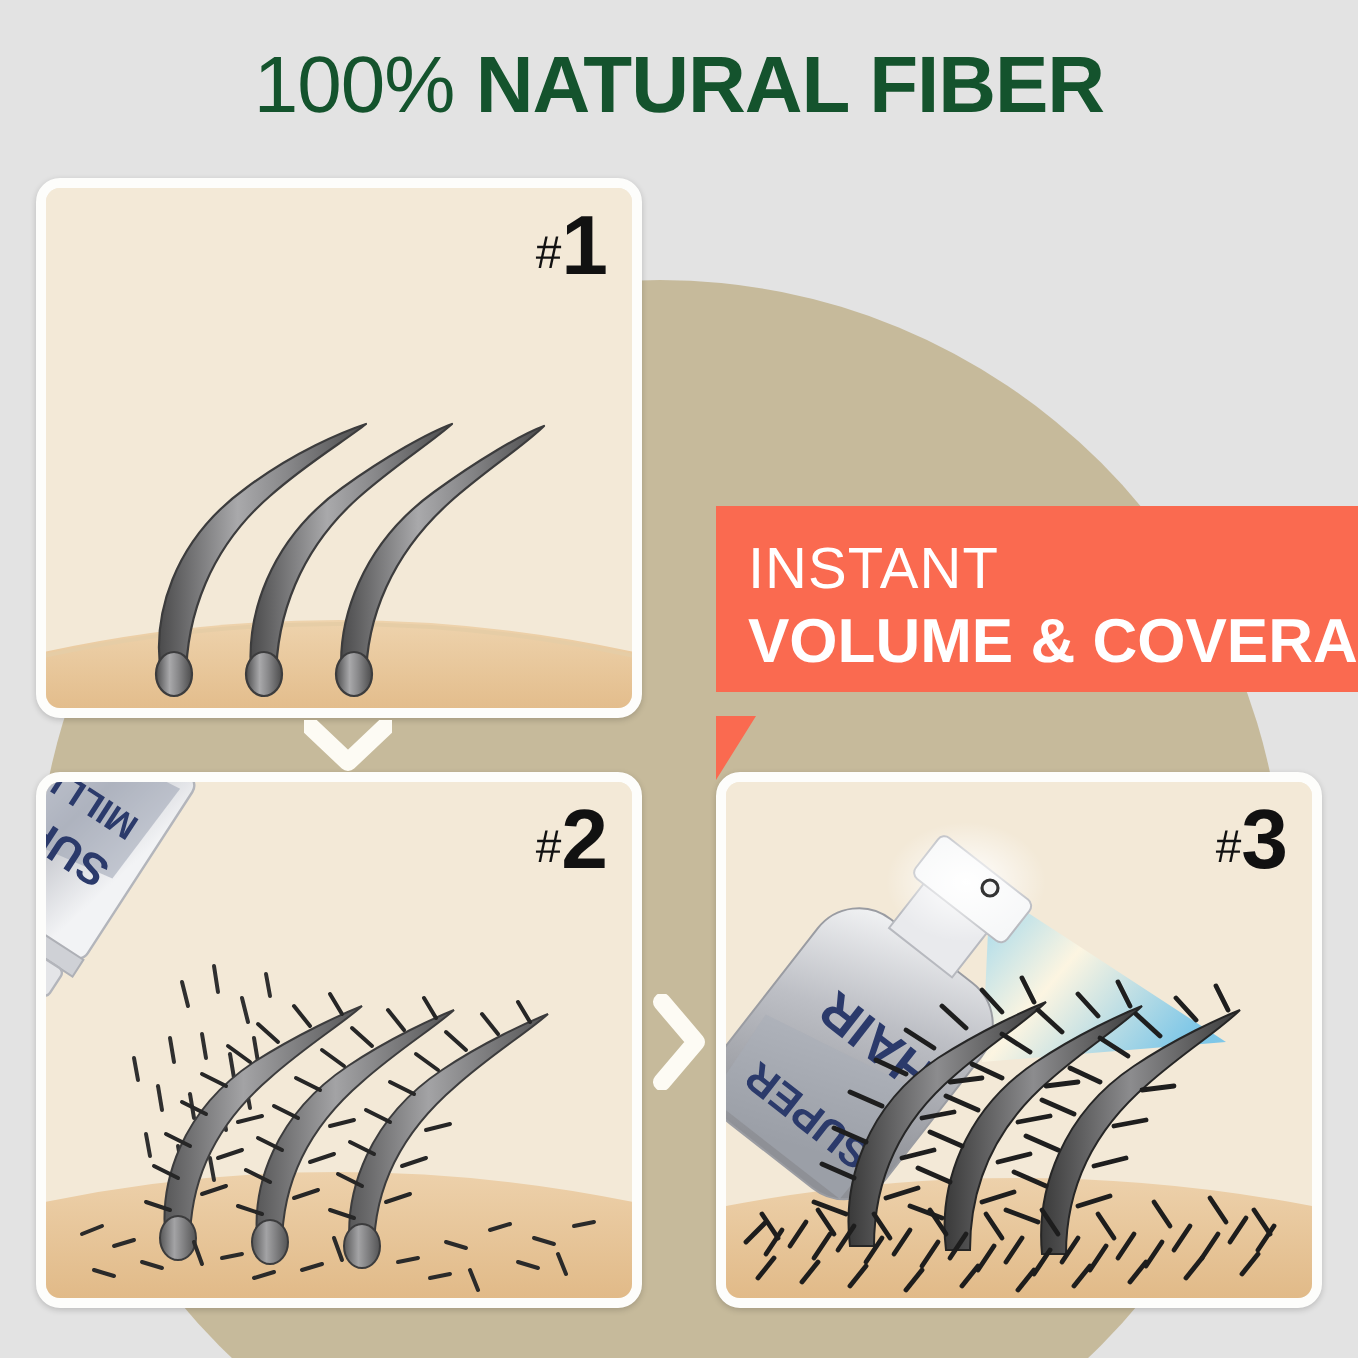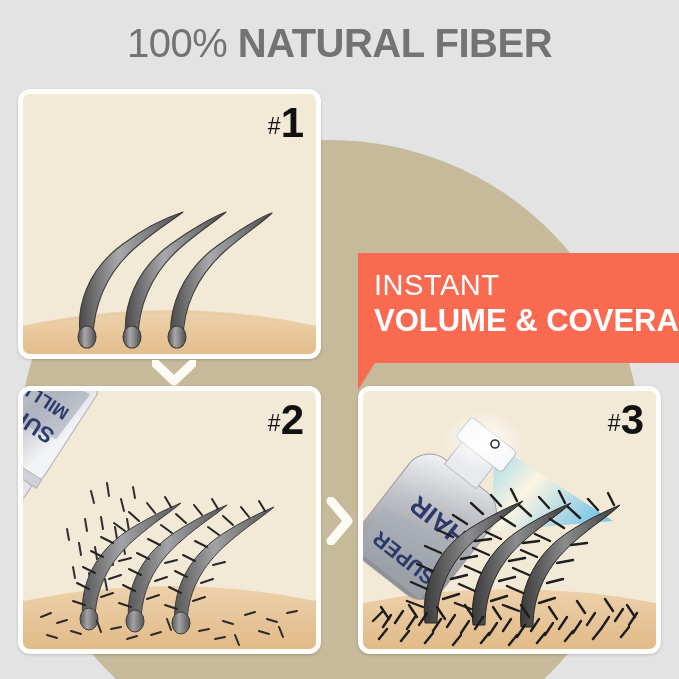--- a/index.html
+++ b/index.html
@@ -24,21 +24,21 @@
     background: #c6ba9b;
   }
 
   
   .title {
     position: absolute;
     left: 0; top: 20px; width: 679px;
     text-align: center;
     font-size: 40px;
     line-height: 46px;
-    color: #737373;
+    color: #14532d;
     letter-spacing: -0.5px;
     white-space: nowrap;
   }
   .title .t-light { font-weight: 300; }
   .title .t-bold  { font-weight: 700; }
 
   
   .panel {
     position: absolute;
     background: #f3e9d7;
@@ -61,21 +61,21 @@
   }
   .panel-num .hash { font-size: 23px; font-weight: 400; vertical-align: 3px; }
   .panel-num .num  { font-size: 42px; font-weight: 700; }
 
   .panel-svg { position: absolute; inset: 0; width: 100%; height: 100%; display: block; }
 
   
   .banner {
     position: absolute;
     left: 358px; top: 253px;
-    width: 321px; height: 110px;
+    width: 321px; height: 93px;
     background: #fa6a50;
     z-index: 60;
   }
   .banner-tail {
     position: absolute;
     left: 358px; top: 358px;
     width: 0; height: 0;
     border-left: 20px solid #fa6a50;
     border-bottom: 32px solid transparent;
     z-index: 60;

